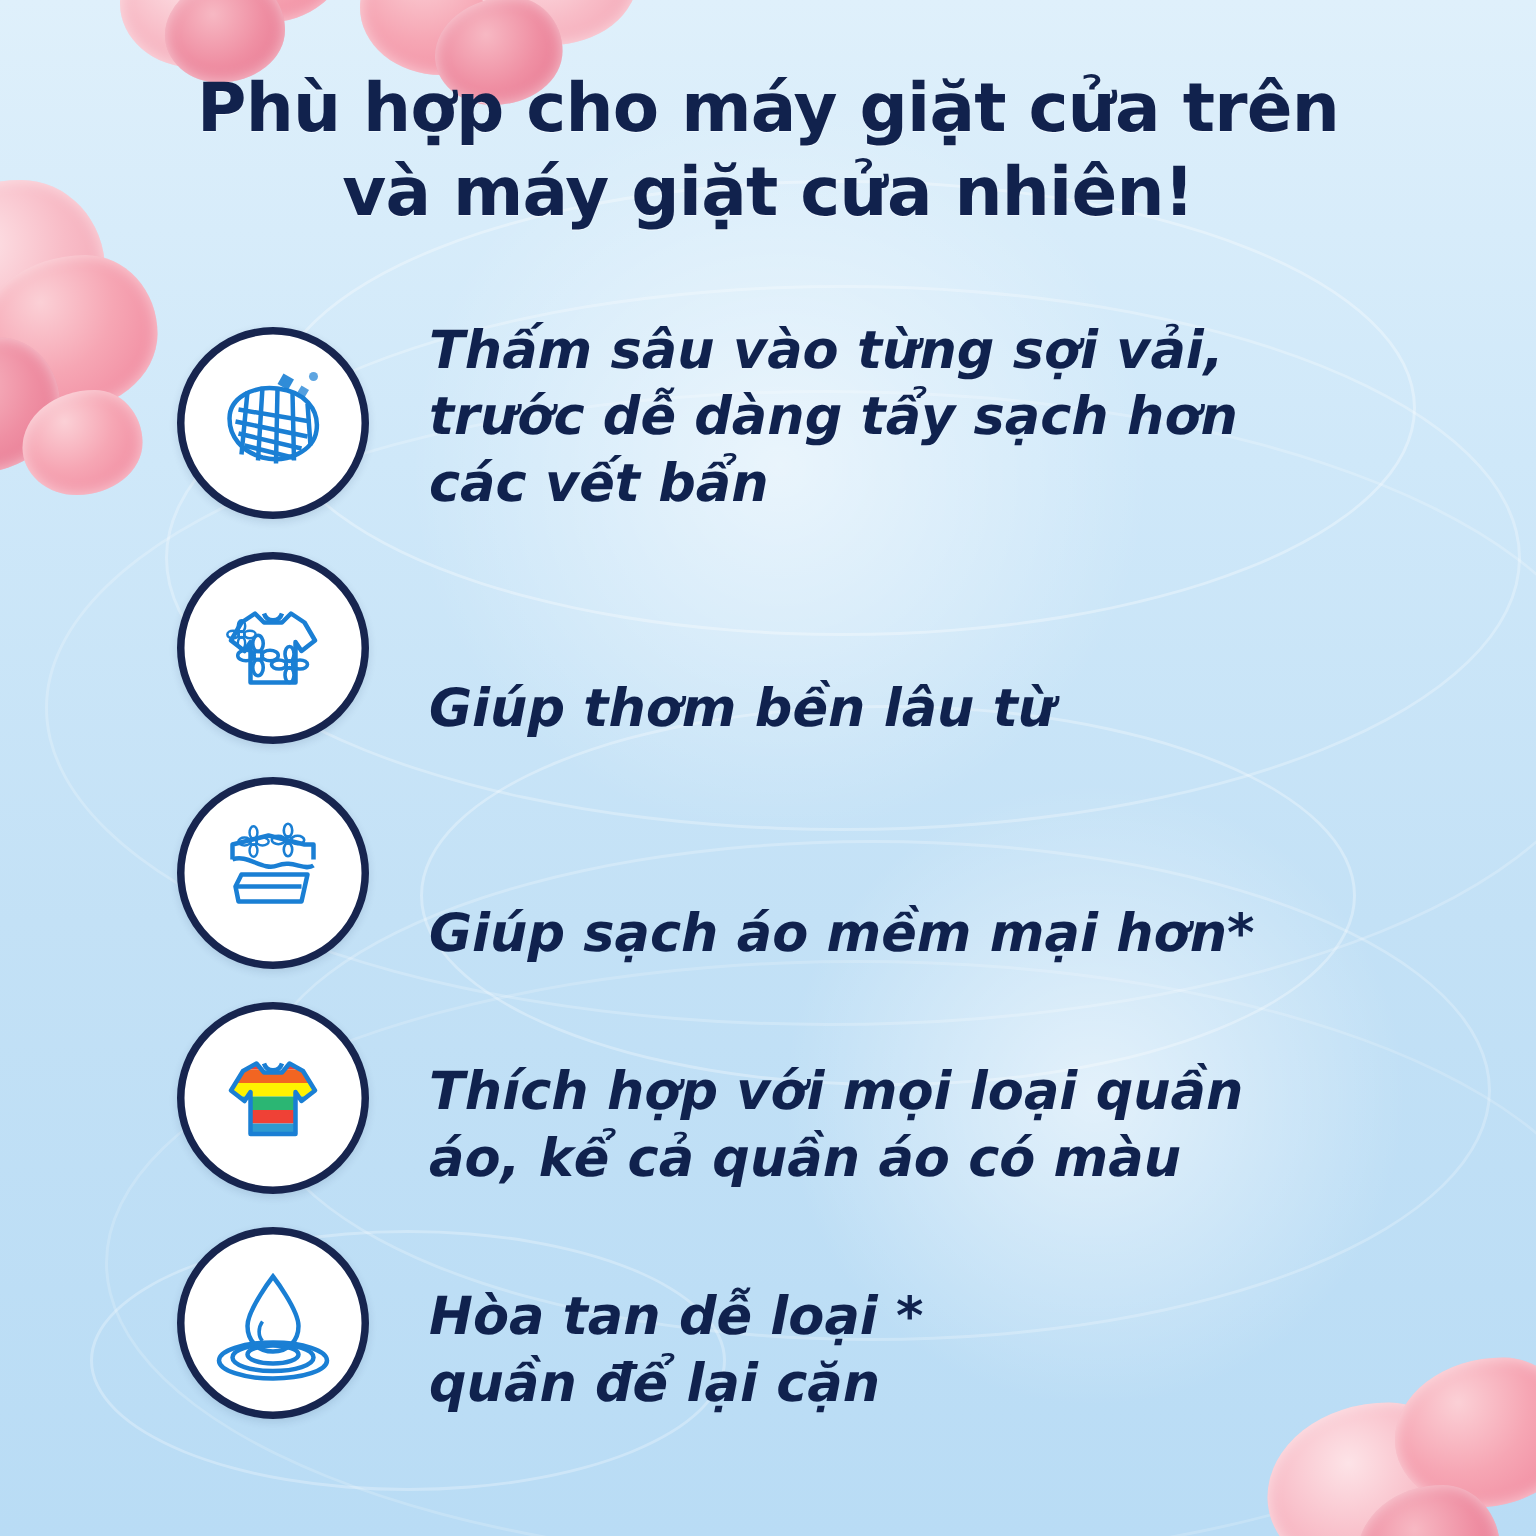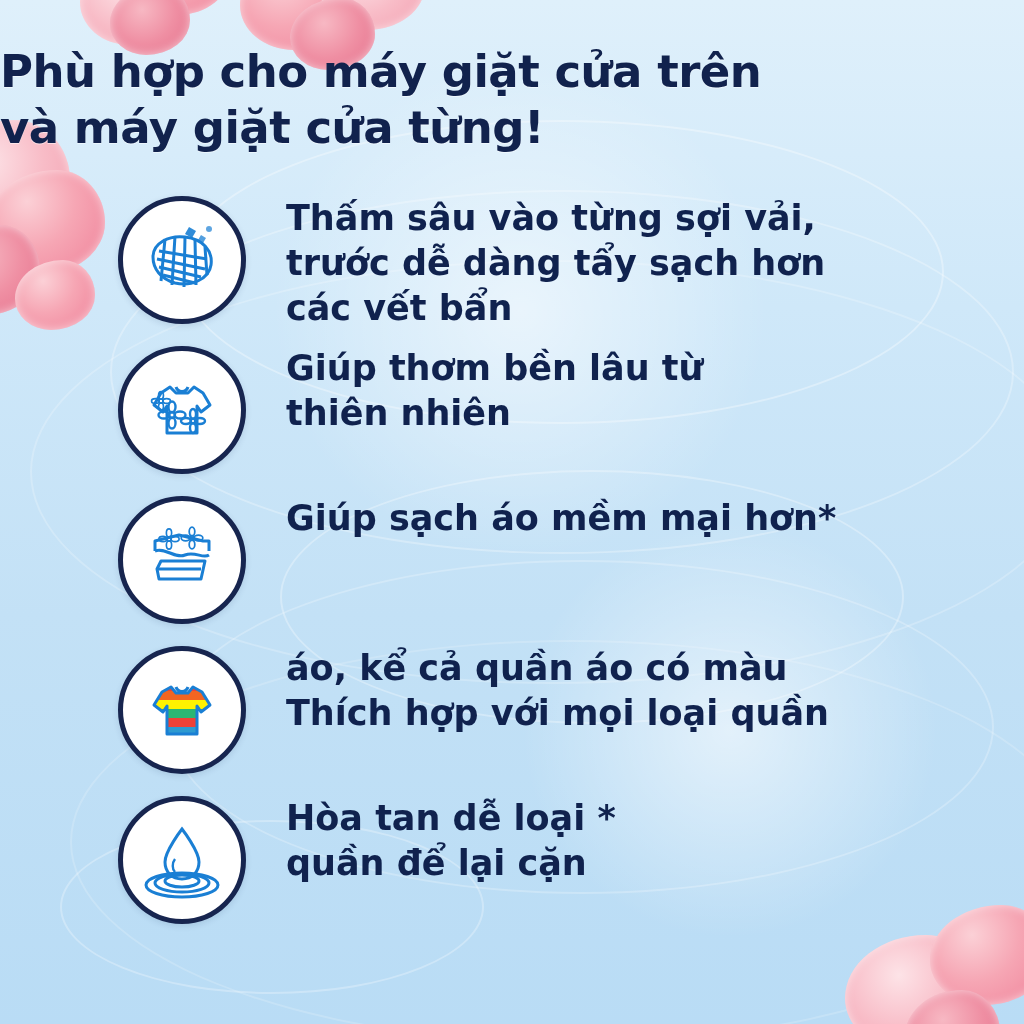--- a/index.html
+++ b/index.html
@@ -61,40 +61,42 @@
   .petal.deep {
     background: radial-gradient(circle at 40% 35%, #f7b8c3 0%, #ef8fa3 50%, #e5718c 100%);
   }
 
   
   .headline {
     position: absolute;
     top: 44px;
     left: 0;
     width: 1024px;
+    text-align: center;
     color: #11224d;
     font-weight: 700;
     font-size: 45px;
     line-height: 1.24;
     letter-spacing: -0.5px;
     text-shadow: 0 1px 0 rgba(255,255,255,0.5);
   }
   .headline .line { display: block; }
 
   
   .benefits {
     position: absolute;
     top: 196px;
     left: 118px;
     width: 840px;
   }
   .benefit {
     display: flex;
-    align-items: flex-start;
+    align-items: flex-end;
     min-height: 150px;
+    font-style: italic;
   }
   .badge {
     flex: 0 0 auto;
     width: 118px;
     height: 118px;
     border-radius: 50%;
     background: #ffffff;
     border: 5px solid #17254f;
     display: flex;
     align-items: center;
@@ -144,21 +146,21 @@
     <div class="petal" style="width:80px; height:70px; left:85px; top:150px;"></div>
   </div>
   <div class="flower" style="left:845px; top:905px; width:220px; height:180px;">
     <div class="petal light" style="width:135px; height:115px; left:0; top:30px;"></div>
     <div class="petal" style="width:120px; height:100px; left:85px; top:0;"></div>
     <div class="petal deep" style="width:95px; height:85px; left:60px; top:85px;"></div>
   </div>
 
   <div class="headline">
     <span class="line">Phù hợp cho máy giặt cửa trên</span>
-    <span class="line">và máy giặt cửa từng!</span>
+    <span class="line">và máy giặt cửa nhiên!</span>
   </div>
 
   <div class="benefits">
 
     <div class="benefit">
       <div class="badge">
         <span>
           <svg width="86" height="86" viewBox="0 0 86 86">
             <g fill="none" stroke="#1a7fd4" stroke-width="3">
               <path d="M14 40 C14 26 30 18 46 20 C64 22 74 34 72 48 C70 62 52 70 36 66 C22 62 14 52 14 40 Z"></path>
@@ -209,21 +211,20 @@
                 <ellipse cx="8" cy="0" rx="5.5" ry="3.5"></ellipse>
                 <ellipse cx="0" cy="8" rx="3.5" ry="5.5"></ellipse>
                 <ellipse cx="-8" cy="0" rx="5.5" ry="3.5"></ellipse>
               </g>
             </g>
           </svg>
         </span>
       </div>
       <div class="benefit-text">
         <span class="tline">Giúp thơm bền lâu từ</span>
-        <span class="tline">thiên nhiên</span>
       </div>
     </div>
 
     <div class="benefit">
       <div class="badge">
         <span>
           <svg width="86" height="86" viewBox="0 0 86 86">
             <g fill="none" stroke="#1a7fd4" stroke-width="3" stroke-linejoin="round">
               <path d="M16 34 L16 24 L40 18 L64 24 L70 24 L70 34"></path>
               <path d="M16 34 C26 30 36 42 46 38 C56 34 64 42 70 38"></path>
@@ -272,22 +273,22 @@
               <rect x="10" y="60" width="70" height="9" fill="#2e9ad0"></rect>
             </g>
             <g fill="none" stroke="#1a7fd4" stroke-width="3" stroke-linejoin="round">
               <path d="M32 20 L23 25 L15 38 L24 45 L28 39 L28 67 L58 67 L58 39 L62 45 L71 38 L63 25 L54 20 L49 26 L37 26 Z"></path>
               <path d="M37 20 C39 26 47 26 49 20"></path>
             </g>
           </svg>
         </span>
       </div>
       <div class="benefit-text">
+        <span class="tline">Thích hợp với mọi loại quần</span>
         <span class="tline">áo, kể cả quần áo có màu</span>
-        <span class="tline">Thích hợp với mọi loại quần</span>
       </div>
     </div>
 
     <div class="benefit">
       <div class="badge">
         <span>
           <svg width="86" height="86" viewBox="0 0 86 86">
             <g fill="none" stroke="#1a7fd4" stroke-width="3">
               <path d="M43 12 C43 12 26 34 26 45 C26 55 33 62 43 62 C53 62 60 55 60 45 C60 34 43 12 43 12 Z"></path>
               <path d="M36 42 C33 46 33 52 36 55" stroke-width="2.4"></path>

